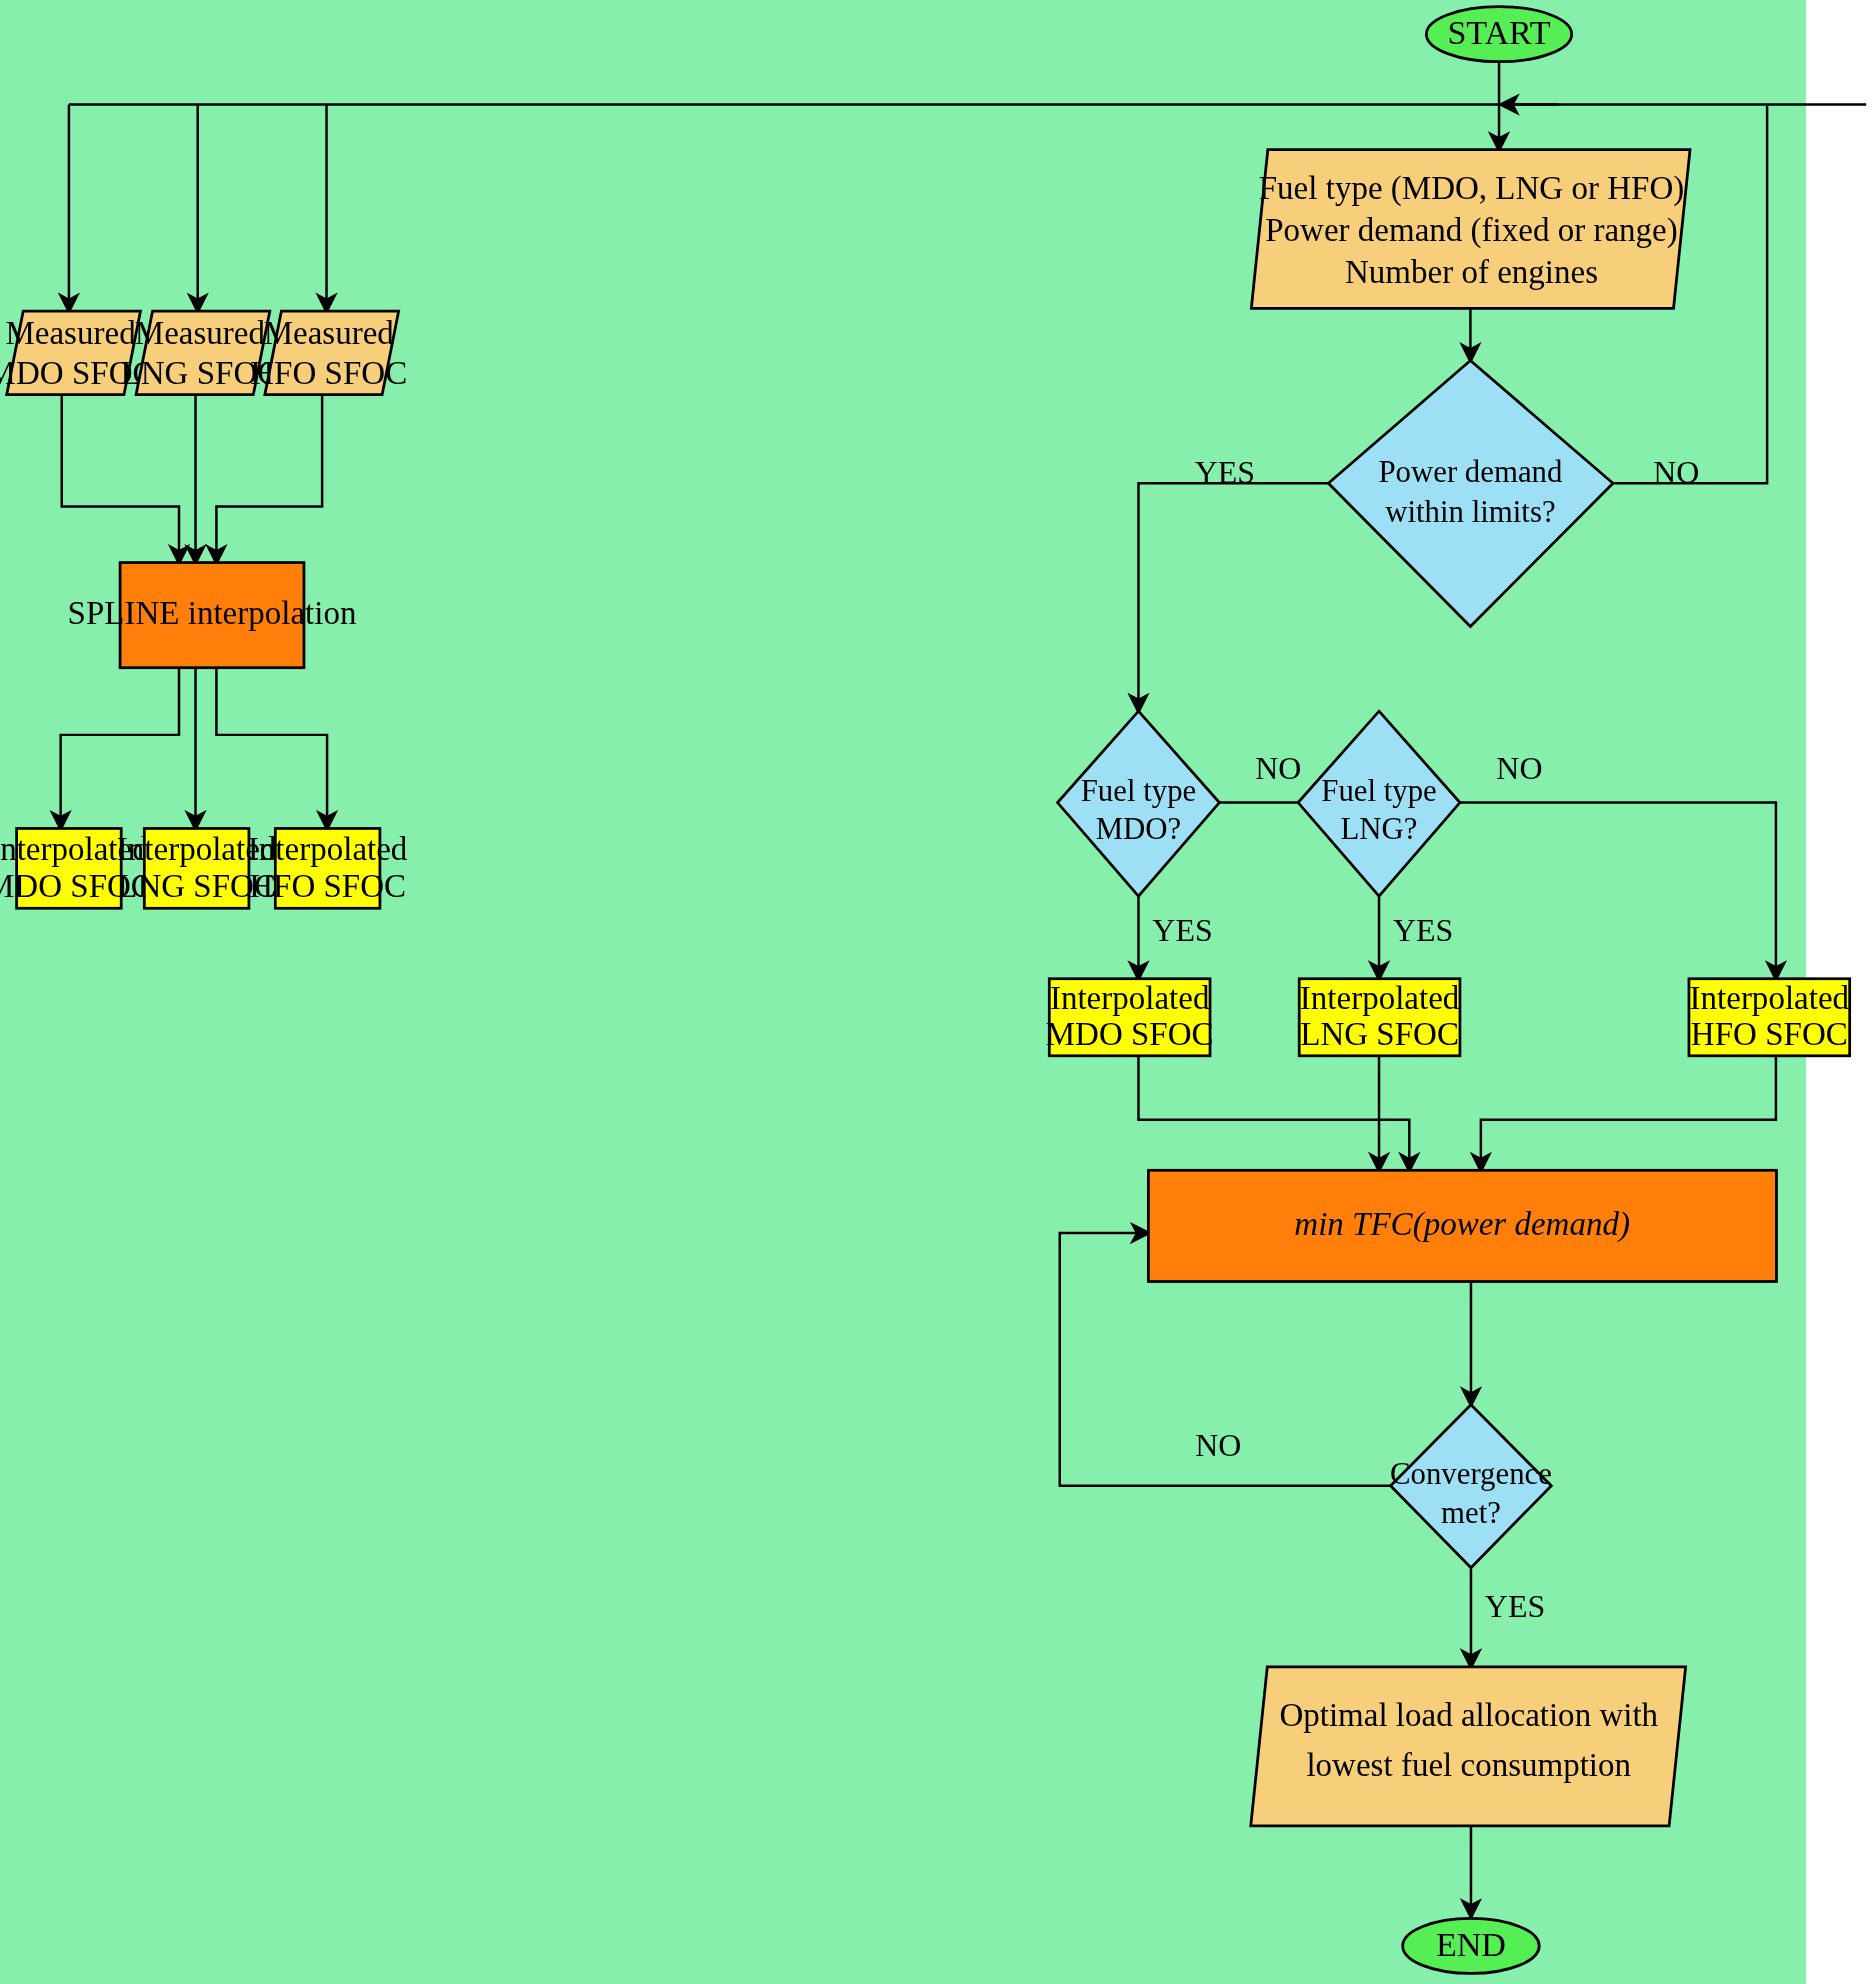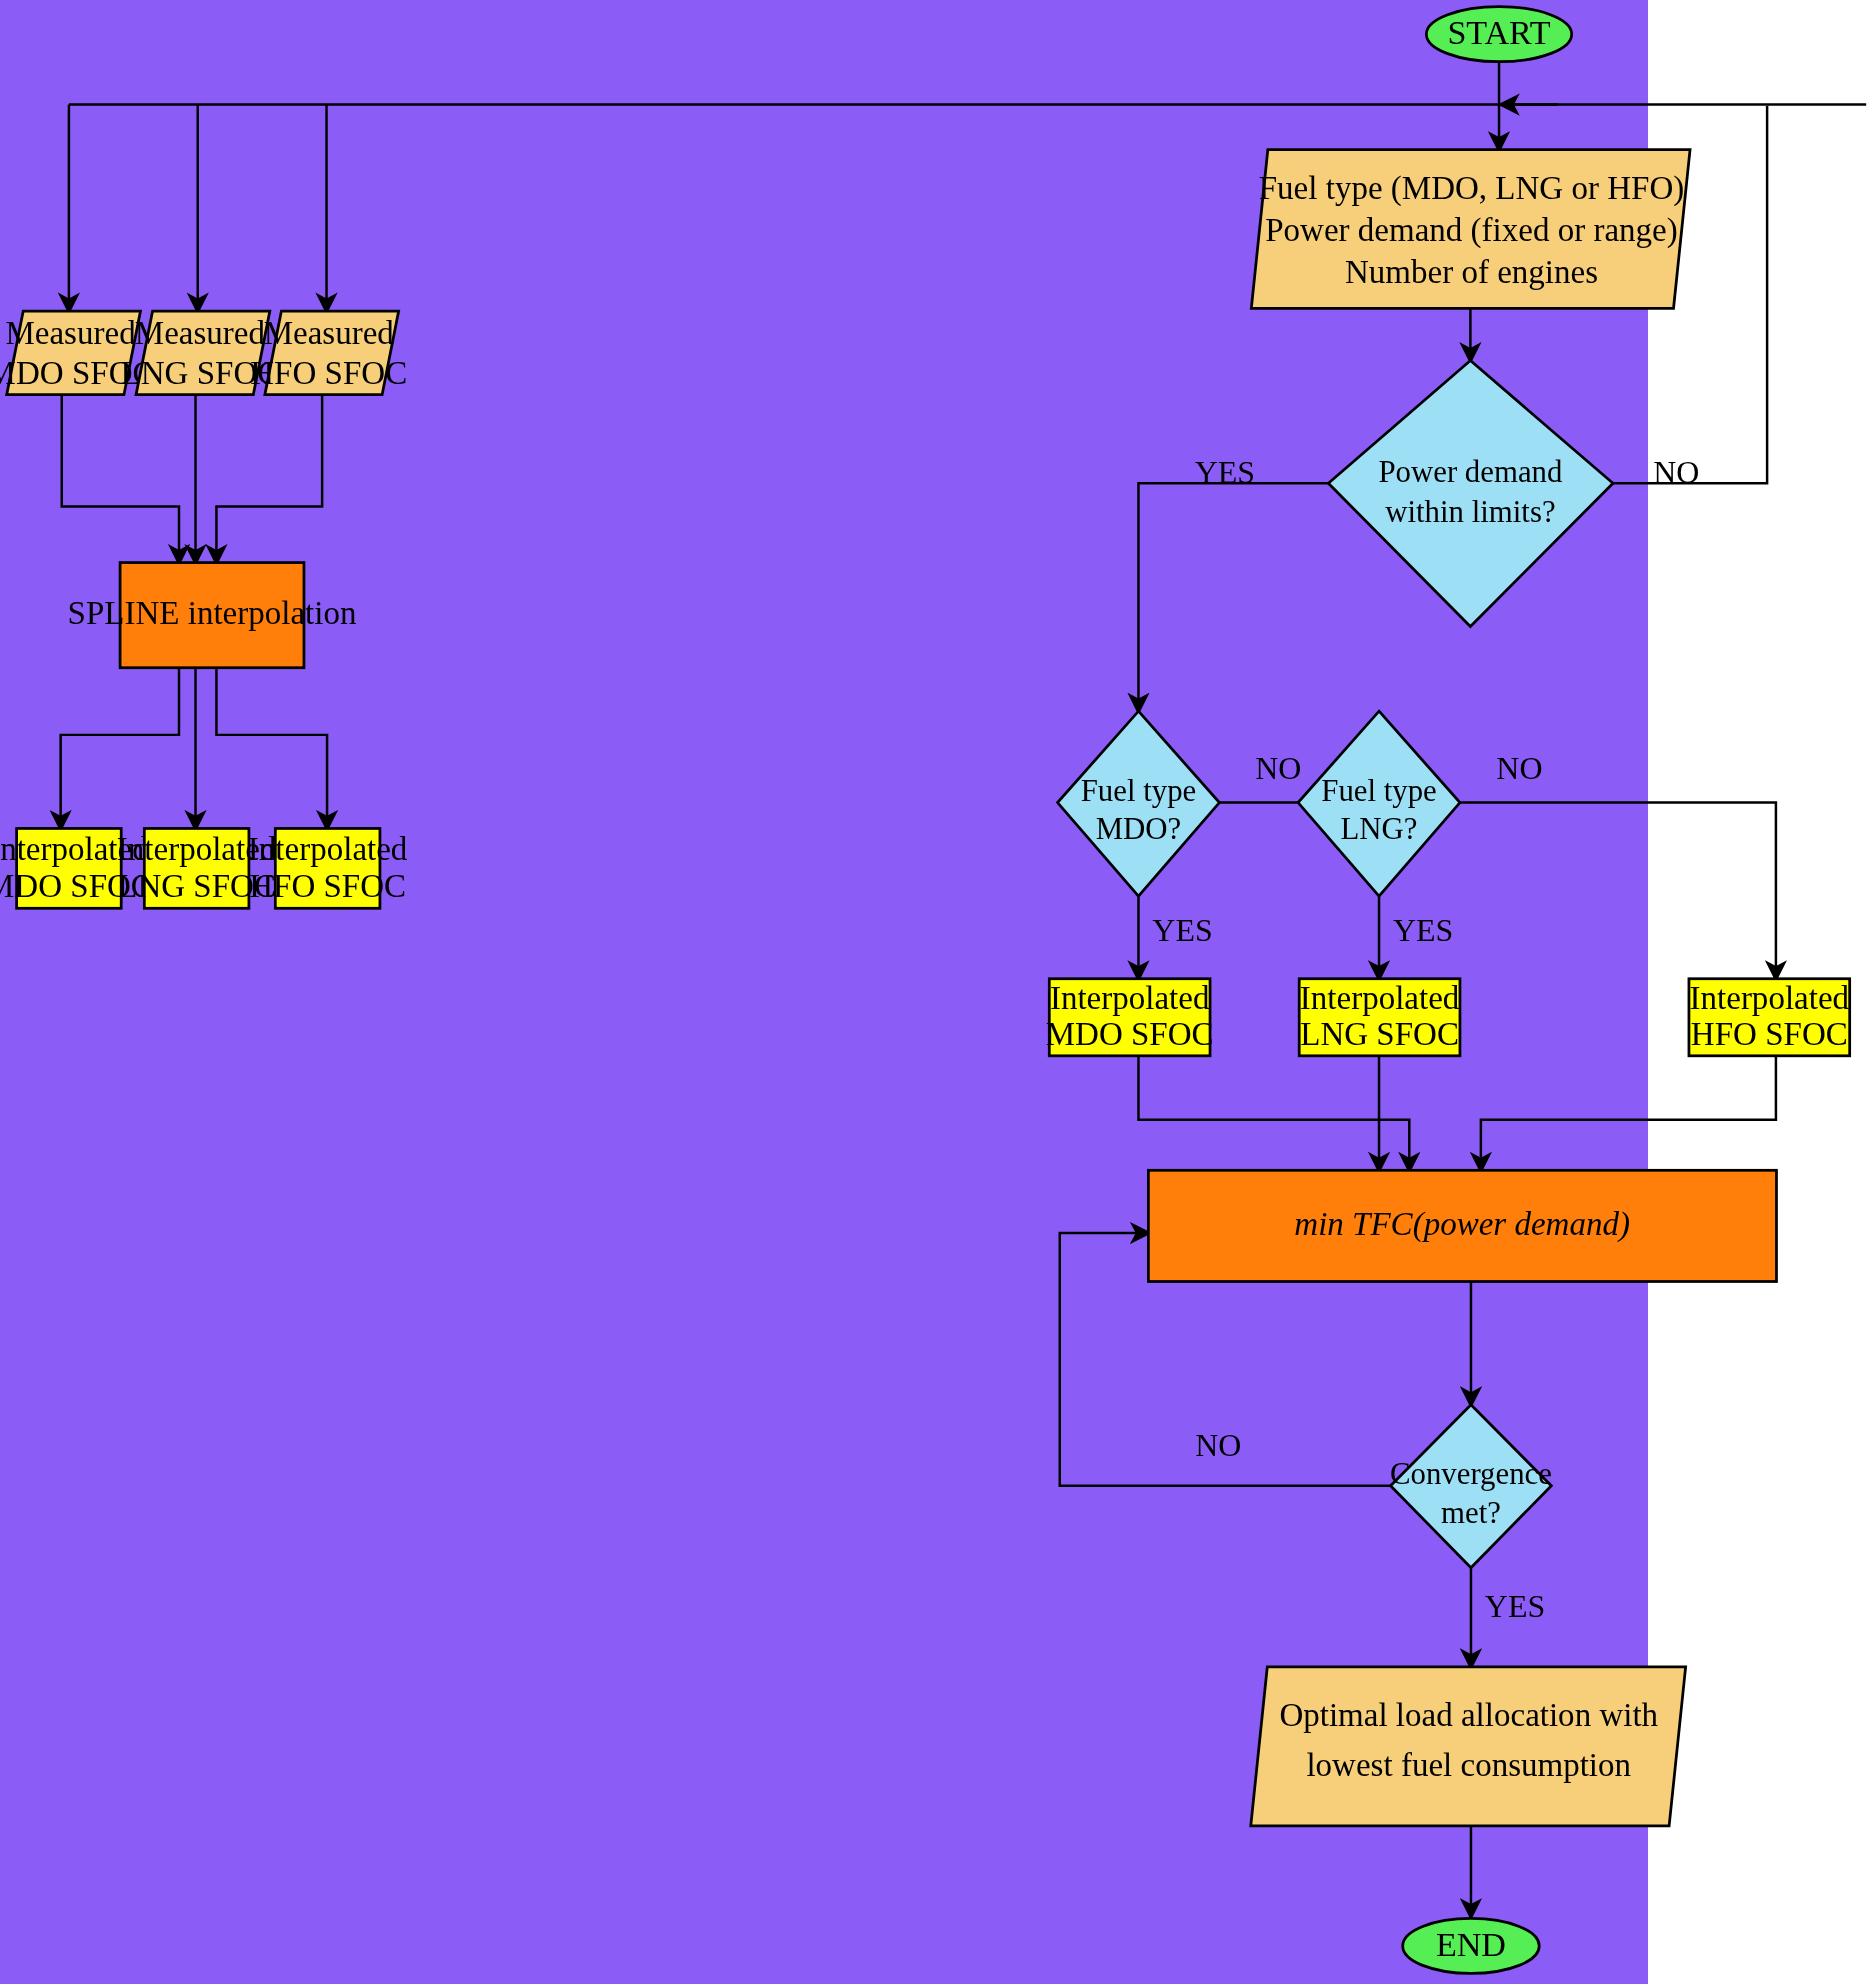--- a/index.html
+++ b/index.html
@@ -2,23 +2,23 @@
 <html style="font-size:8.8px"><head>
 <meta charset="utf-8">
 <style>
   html, body {
     margin: 0;
     padding: 0;
     background: #ffffff;
   }
   #stage {
     position: relative;
-    width: 1648px;
+    width: 1806px;
     height: 1985px;
-    background: #8b5cf6;
+    background: #86efac;
     font-family: "Liberation Serif", "DejaVu Serif", serif;
   }
   svg#flow {
     position: absolute;
     top: 0; left: 0;
     width: 1874px;
     height: 1985px;
   }
   .node-text {
     font-family: "Liberation Serif", "DejaVu Serif", serif;

